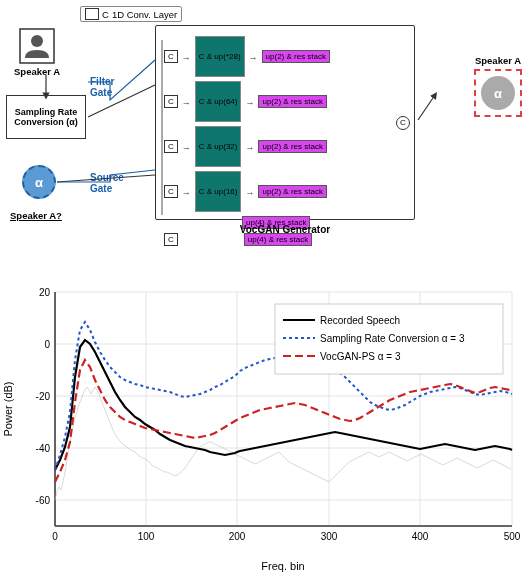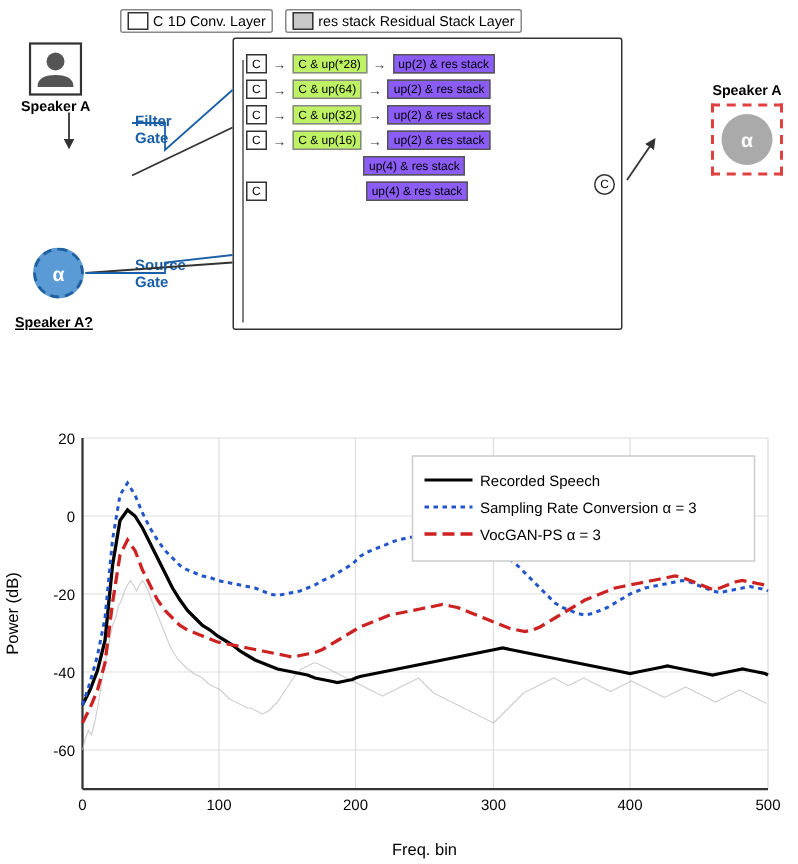--- a/index.html
+++ b/index.html
@@ -135,30 +135,30 @@
     }
     .voc-c-box {
       border: 1px solid #333;
       padding: 1px 3px;
       font-size: 8px;
       min-width: 12px;
       text-align: center;
     }
     .voc-up-box {
       border: 1px solid #888;
-      padding: 1px 3px;
+      padding: 15px 3px;
       font-size: 8px;
-      background: #bef264;
+      background: #0f766e;
       min-width: 40px;
     }
     .voc-res-box {
       border: 1px solid #555;
       padding: 1px 3px;
       font-size: 8px;
-      background: #8b5cf6;
+      background: #d946ef;
       min-width: 52px;
       text-align: center;
     }
     .arrow-right {
       font-size: 9px;
       color: #333;
     }
 
     
     .concat-circle {
@@ -228,39 +228,37 @@
 </head>
 <body>
 
 <div class="diagram-area">
 
   <div class="legend-row">
     <div class="legend-item">
       <div class="legend-box" style="background:#fff;"></div>
       <span>C</span>
       <span>1D Conv. Layer</span>
-    </div>
-    <div class="legend-item">
-      <div class="legend-box" style="background:#c8c8c8;"></div>
-      <span>res stack</span>
-      <span>Residual Stack Layer</span>
     </div>
   </div>
 
   <div class="speaker-a-left">
     <div class="speaker-icon">
       <svg viewBox="0 0 36 36" width="36" height="36">
         <rect x="1" y="1" width="34" height="34" fill="none" stroke="#333" stroke-width="1.5"></rect>
         <circle cx="18" cy="13" r="6" fill="#555"></circle>
         <path d="M6 30 Q6 22 18 22 Q30 22 30 30" fill="#555"></path>
       </svg>
     </div>
     <span>Speaker A</span>
   </div>
 
+  <div class="src-box">
+    <span>Sampling Rate<br>Conversion (α)</span>
+  </div>
 
   <div style="position:absolute;top:76px;left:90px;font-size:10px;font-weight:bold;color:#1a5fa8;">
     Filter<br>Gate
   </div>
 
   <div style="position:absolute;top:172px;left:90px;font-size:10px;font-weight:bold;color:#1a5fa8;">
     Source<br>Gate
   </div>
 
   <div style="position:absolute;top:165px;left:22px;">
@@ -320,20 +318,23 @@
         <div class="voc-c-box">C</div>
         <span style="min-width:10px;"></span>
         <div style="min-width:40px;"></div>
         <span class="arrow-right"> </span>
         <div class="voc-res-box">up(4) &amp; res stack</div>
       </div>
     </div>
 
     <div style="position:absolute;right:4px;top:50%;transform:translateY(-50%);">
       <div class="concat-circle">C</div>
+    </div>
+    <div class="vocgan-title">
+      <span>VocGAN Generator</span>
     </div>
   </div>
 
   <div class="speaker-a-right">
     <span style="font-size:9.5px;font-weight:bold;display:block;margin-bottom:3px;">Speaker A</span>
     <div class="speaker-a-right-box">
       <div class="alpha-circle-right">
         <span>α</span>
       </div>
     </div>

